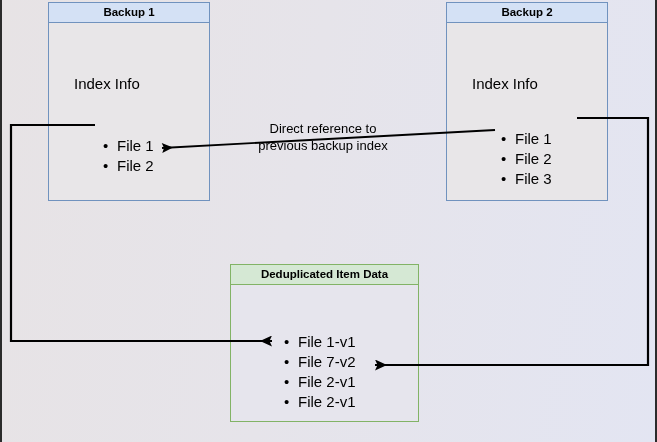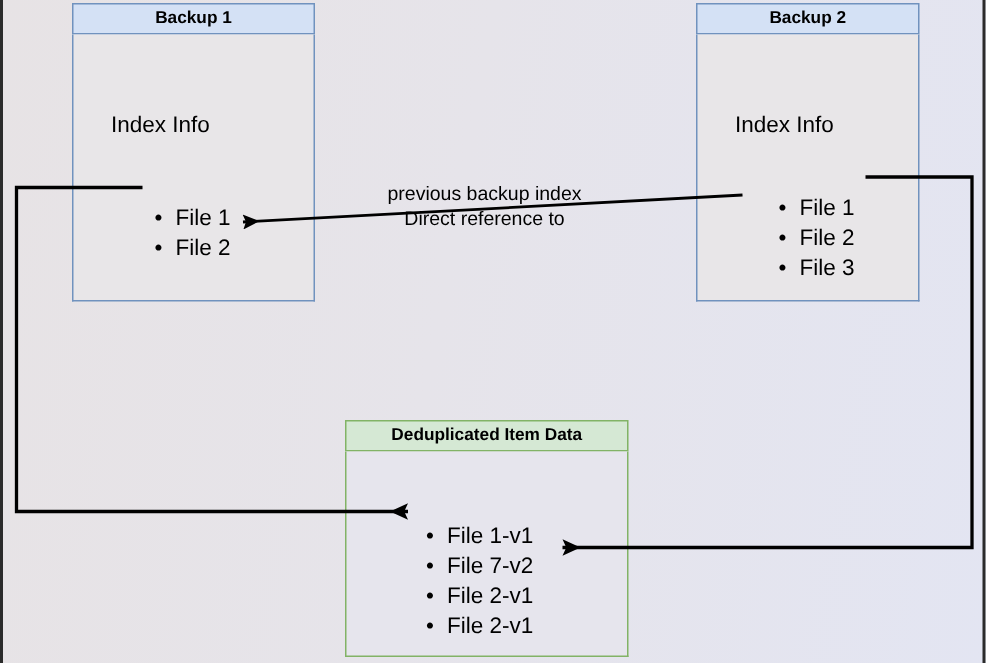--- a/index.html
+++ b/index.html
@@ -141,33 +141,33 @@
     <div class="box-header">Backup 1</div>
     <div class="box-body" style="height:178px;">
       <div class="index-label" style="left:25px; top:52px;">Index Info</div>
       <ul class="file-list" style="left:46px; top:107px;">
         <li>File 1</li>
         <li>File 2</li>
       </ul>
     </div>
   </div>
 
-  <div class="box blue" style="left:464px; top:2px; width:149px; height:199px;">
+  <div class="box blue" style="left:446px; top:2px; width:162px; height:199px;">
     <div class="box-header">Backup 2</div>
     <div class="box-body" style="height:178px;">
       <div class="index-label" style="left:25px; top:52px;">Index Info</div>
       <ul class="file-list" style="left:46px; top:100px;">
         <li>File 1</li>
         <li>File 2</li>
         <li>File 3</li>
       </ul>
     </div>
   </div>
 
-  <div class="box green" style="left:230px; top:280px; width:189px; height:158px;">
+  <div class="box green" style="left:230px; top:264px; width:189px; height:158px;">
     <div class="box-header">Deduplicated Item Data</div>
     <div class="box-body" style="height:137px;">
       <ul class="file-list" style="left:45px; top:41px;">
         <li>File 1-v1</li>
         <li>File 7-v2</li>
         <li>File 2-v1</li>
         <li>File 2-v1</li>
       </ul>
     </div>
   </div>
@@ -175,22 +175,22 @@
   <svg id="ref-wires" viewBox="0 0 657 442">
     <defs>
       <marker id="arrow-left-thin" markerWidth="12" markerHeight="10" refX="11" refY="5" orient="auto" markerUnits="userSpaceOnUse">
         <path d="M11,0 L0,5 L11,10 L9,5 Z" fill="#000"></path>
       </marker>
     </defs>
     <path d="M495,130 L162,148" fill="none" stroke="#000" stroke-width="1.9" marker-end="url(#arrow-left-thin)"></path>
   </svg>
 
   <div id="ref-label">
+    <div>Direct reference to</div>
     <div>previous backup index</div>
-    <div>Direct reference to</div>
   </div>
 
   <svg id="wires" viewBox="0 0 657 442">
     <defs>
       <marker id="arrow-head" markerWidth="13" markerHeight="11" refX="12" refY="5.5" orient="auto" markerUnits="userSpaceOnUse">
         <path d="M12,0 L0,5.5 L12,11 L9.5,5.5 Z" fill="#000"></path>
       </marker>
     </defs>
 
     <path d="M95,125 L11,125 L11,341 L272,341" fill="none" stroke="#000" stroke-width="2.2" stroke-linejoin="miter" marker-end="url(#arrow-head)"></path>

